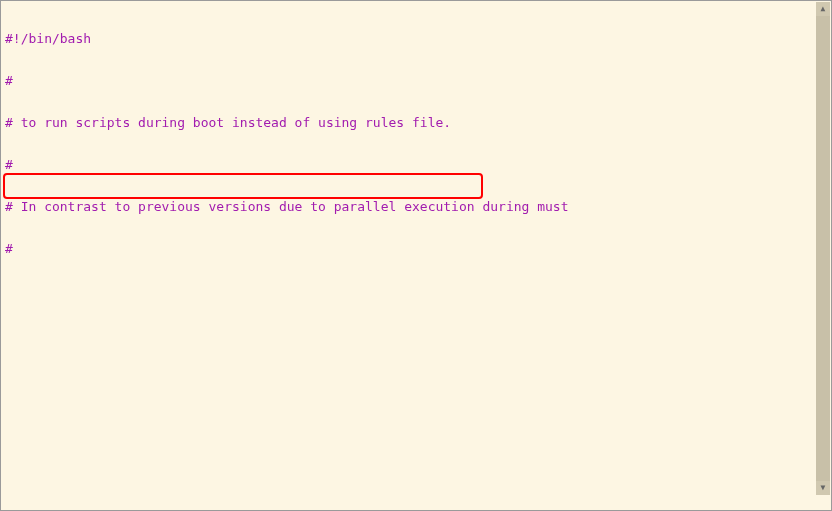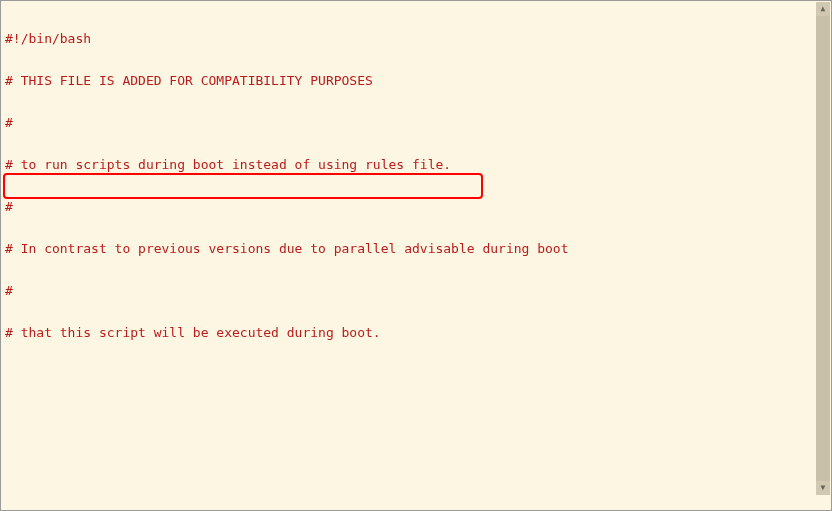--- a/index.html
+++ b/index.html
@@ -23,21 +23,21 @@
     flex-direction: column;
   }
   .editor {
     flex: 1;
     padding: 3px 4px 0 4px;
     position: relative;
     white-space: pre;
     color: #444;
   }
   .line { height: 14px; }
-  .blue { color: #b91c1c; text-align: right; }
+  .blue { color: #a21caf; text-align: right; }
   .highlight-box {
     position: absolute;
     border: 2px solid #ff0000;
     border-radius: 4px;
     pointer-events: none;
   }
   .scrollbar {
     position: absolute;
     right: 1px;
     top: 1px;
@@ -67,27 +67,25 @@
     background: #c8c0a8;
   }
 </style>
 </head>
 <body>
 
 <div class="window">
 
   <div class="editor">
     <div class="line"><span class="blue">#!/bin/bash</span></div>
-    <div class="line"><span class="blue"># THIS FILE IS ADDED FOR COMPATIBILITY PURPOSES</span></div>
     <div class="line"><span class="blue">#</span></div>
     <div class="line"><span class="blue"># to run scripts during boot instead of using rules file.</span></div>
     <div class="line"><span class="blue">#</span></div>
-    <div class="line"><span class="blue"># In contrast to previous versions due to parallel advisable during boot</span></div>
+    <div class="line"><span class="blue"># In contrast to previous versions due to parallel execution during must</span></div>
     <div class="line"><span class="blue">#</span></div>
-    <div class="line"><span class="blue"># that this script will be executed during boot.</span></div>
     <div class="line"></div>
     
     
     
     
     
     
     
     
     

